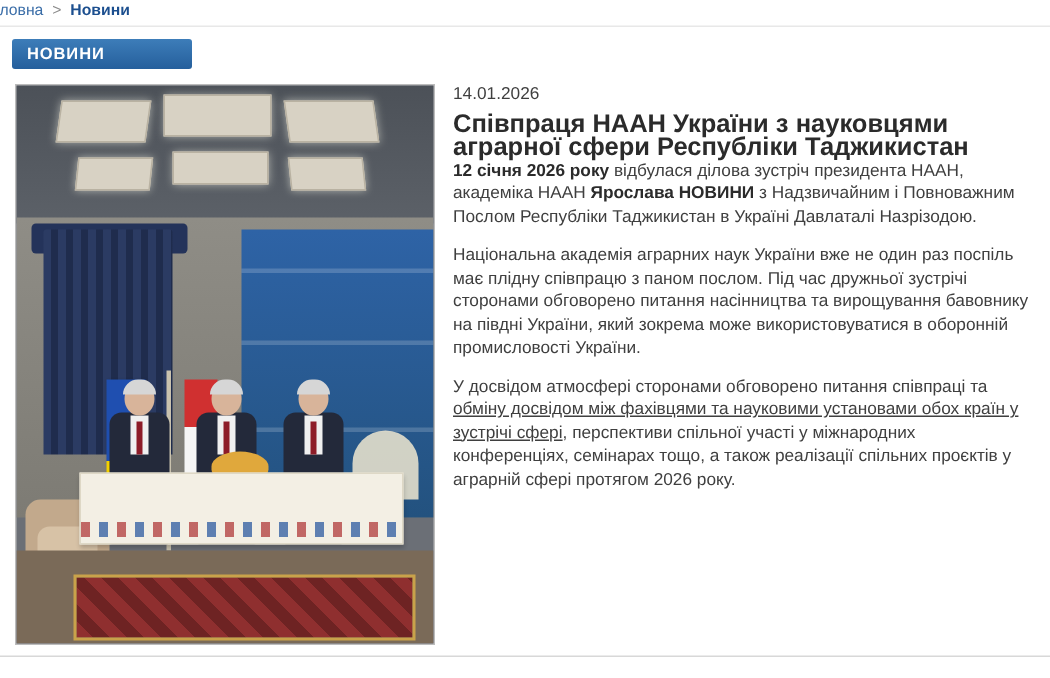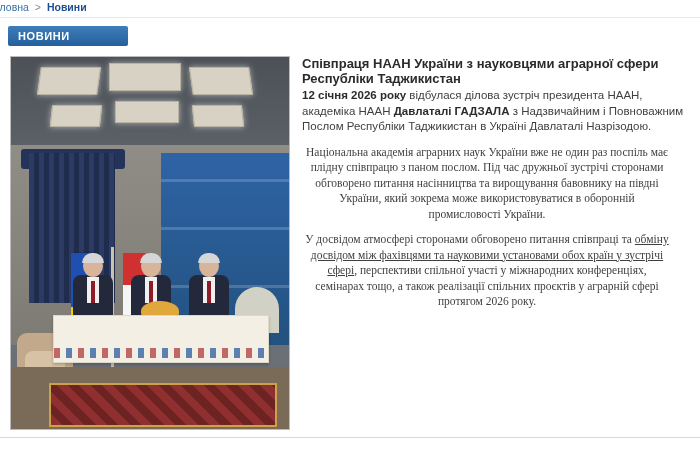--- a/index.html
+++ b/index.html
@@ -228,34 +228,33 @@
     font-size: 11.5px;
     line-height: 15.5px;
     color: #3f3f3f;
   }
   .news-date {
     font-size: 11.5px;
     color: #3f3f3f;
     margin: 0 0 3px 0;
   }
   .news-headline {
-    font-size: 13px;
+    font-size: 17px;
     font-weight: bold;
     color: #2b2b2b;
     margin: 0 0 2px 0;
     line-height: 15px;
   }
   .news-lead {
     margin: 0 0 10px 0;
   }
   .news-lead b { color: #2b2b2b; }
   .news-para {
-    margin: 0 18px 10px 0;
-    text-align: center;
-    font-family: Liberation Serif, serif;
+    margin: 0 4px 10px 0;
+    text-align: left;
   }
   .u-link {
     color: #3f3f3f;
     text-decoration: underline;
   }
 
   
   .footer-rule {
     position: absolute;
     left: 0; bottom: 14px; width: 100%;
@@ -324,23 +323,24 @@
       <div class="ph-bread"></div>
       <div class="ph-table">
         <span class="embroid"></span>
       </div>
       <div class="ph-floor"></div>
       <div class="ph-carpet"></div>
     </div>
   </div>
 
   <div class="text-col">
+    <p class="news-date">14.01.2026</p>
     <p class="news-headline">Співпраця НААН України з науковцями аграрної сфери Республіки Таджикистан</p>
     <p class="news-lead">
-      <b>12 січня 2026 року</b><span> відбулася ділова зустріч президента НААН, академіка НААН </span><b>Давлаталі ГАДЗАЛА</b><span> з Надзвичайним і Повноважним Послом Республіки Таджикистан в Україні Давлаталі Назрізодою.</span>
+      <b>12 січня 2026 року</b><span> відбулася ділова зустріч президента НААН, академіка НААН </span><b>Ярослава НОВИНИ</b><span> з Надзвичайним і Повноважним Послом Республіки Таджикистан в Україні Давлаталі Назрізодою.</span>
     </p>
     <p class="news-para">Національна академія аграрних наук України вже не один раз поспіль має плідну співпрацю з паном послом. Під час дружньої зустрічі сторонами обговорено питання насінництва та вирощування бавовнику на півдні України, який зокрема може використовуватися в оборонній промисловості України.</p>
     <p class="news-para">
       <span>У досвідом атмосфері сторонами обговорено питання співпраці та </span><a class="u-link" href="#">обміну досвідом між фахівцями та науковими установами обох країн у зустрічі сфері</a><span>, перспективи спільної участі у міжнародних конференціях, семінарах тощо, а також реалізації спільних проєктів у аграрній сфері протягом 2026 року.</span>
     </p>
   </div>
 </div>
 
 <div class="footer-rule"></div>
 

